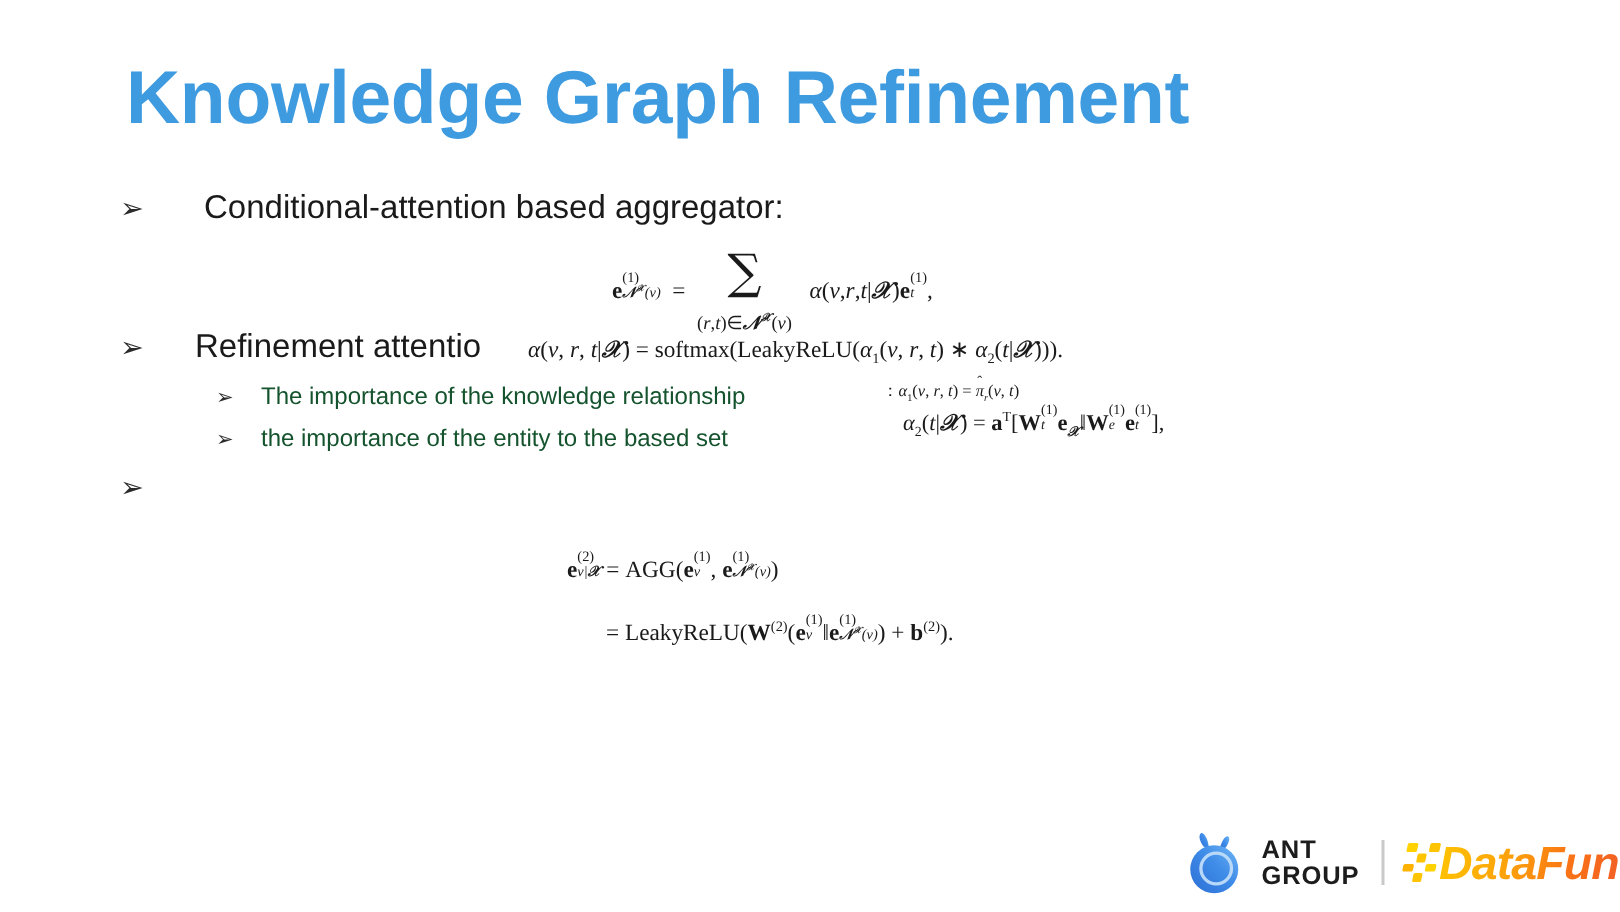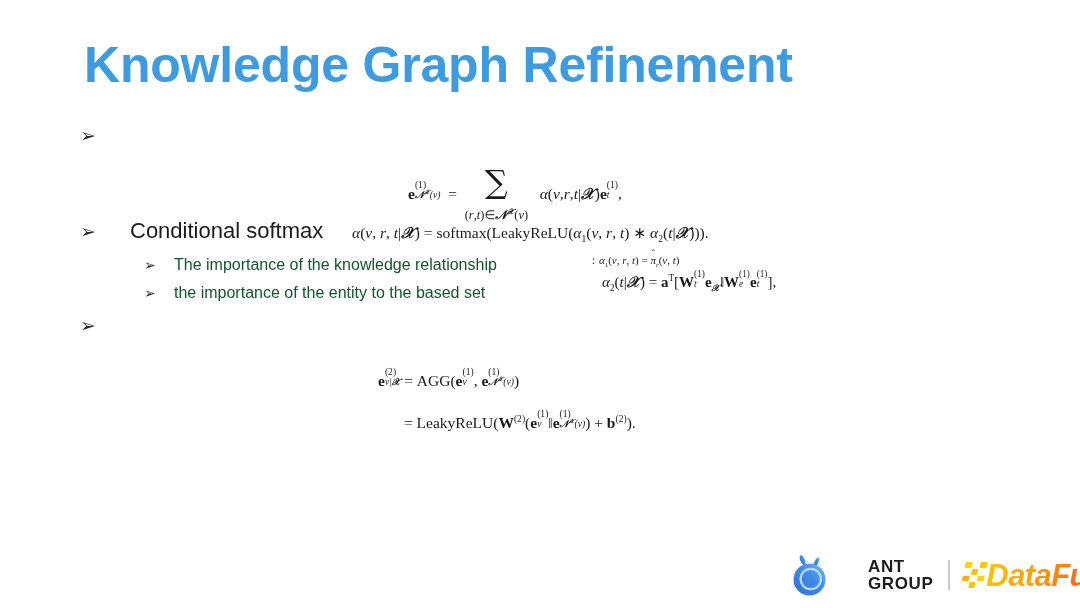--- a/index.html
+++ b/index.html
@@ -185,21 +185,20 @@
     left: 788px;
     top: 548px;
     width: 282px;
     height: 54px;
     display: flex;
     align-items: center;
   }
   #ant-logo {
     display: flex;
     align-items: center;
-    gap: 27px;
   }
   #ant-mark {
     width: 46px;
     height: 46px;
     position: relative;
     flex: 0 0 auto;
   }
   #ant-wordmark {
     margin-left: 7px;
     font-family: "Liberation Sans", sans-serif;
@@ -246,35 +245,36 @@
 </style>
 </head>
 <body>
 
 <div id="slide">
 
   <div id="slide-title">Knowledge Graph Refinement</div>
 
   <div class="bullet-row" id="bullet-1">
     <span class="arrow">➢</span>
+    <span class="bullet-text">Conditional-attention based aggregator:</span>
   </div>
 
   <div id="formula-1" class="math">
     <span class="mb">e</span><span class="subsup"><span class="up">(1)</span><span class="dn"><span class="cal">𝒩</span><sup class="sm"><span class="cal">𝒳</span></sup>(v)</span></span>
     <span class="mup">&nbsp;=&nbsp;</span>
     <span class="bigop">
       <span class="op">∑</span>
       <span class="lim">(<span class="mi">r</span>,<span class="mi">t</span>)∈<span class="cal">𝒩</span><sup class="sm"><span class="cal">𝒳</span></sup>(<span class="mi">v</span>)</span>
     </span>
     <span class="mi">&nbsp;&nbsp;α</span><span class="mup">(</span><span class="mi">v</span><span class="mup">,</span><span class="mi">r</span><span class="mup">,</span><span class="mi">t</span><span class="mup">|</span><span class="cal">𝒳</span><span class="mup">)</span><span class="mb">e</span><span class="subsup"><span class="up">(1)</span><span class="dn">t</span></span><span class="mup">,</span>
   </div>
 
   <div class="bullet-row" id="bullet-2">
     <span class="arrow">➢</span>
-    <span class="bullet-text">Conditional softmax</span>
+    <span class="bullet-text">Refinement attentio</span>
   </div>
 
   <div id="formula-inline-attention" class="math">
     <span class="mi">α</span><span class="mup">(</span><span class="mi">v</span><span class="mup">,&nbsp;</span><span class="mi">r</span><span class="mup">,&nbsp;</span><span class="mi">t</span><span class="mup">|</span><span class="cal">𝒳</span><span class="mup">)&nbsp;=&nbsp;softmax(LeakyReLU(</span><span class="mi">α</span><sub class="sm">1</sub><span class="mup">(</span><span class="mi">v</span><span class="mup">,&nbsp;</span><span class="mi">r</span><span class="mup">,&nbsp;</span><span class="mi">t</span><span class="mup">)&nbsp;∗&nbsp;</span><span class="mi">α</span><sub class="sm">2</sub><span class="mup">(</span><span class="mi">t</span><span class="mup">|</span><span class="cal">𝒳</span><span class="mup">))).</span>
   </div>
 
   <div class="bullet-row" id="sub-bullet-1">
     <span class="arrow small">➢</span>
     <span class="sub-text">The importance  of the knowledge relationship</span>
   </div>

